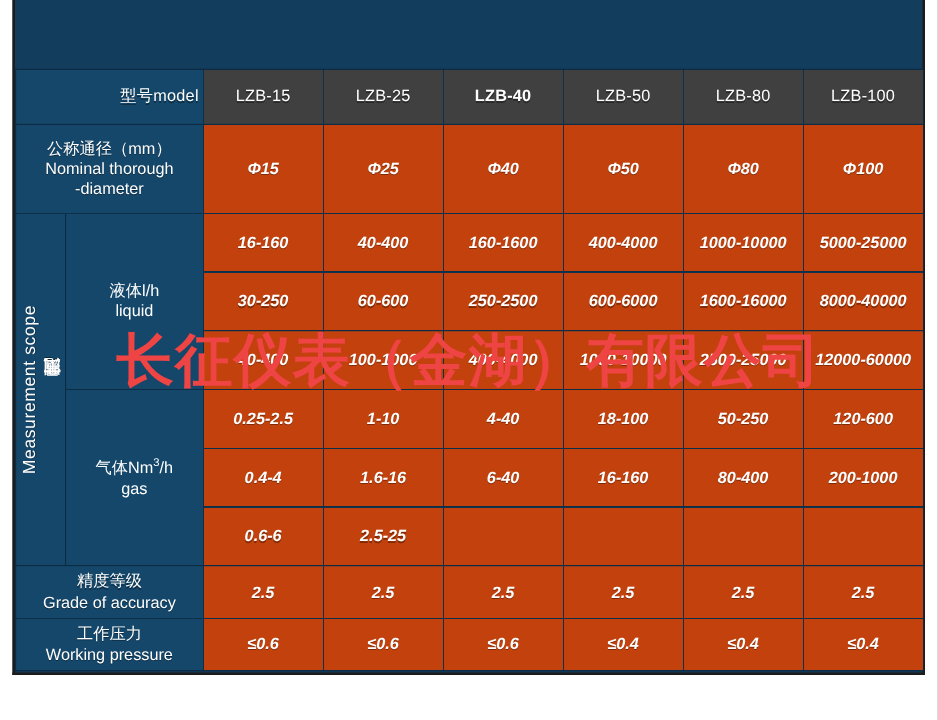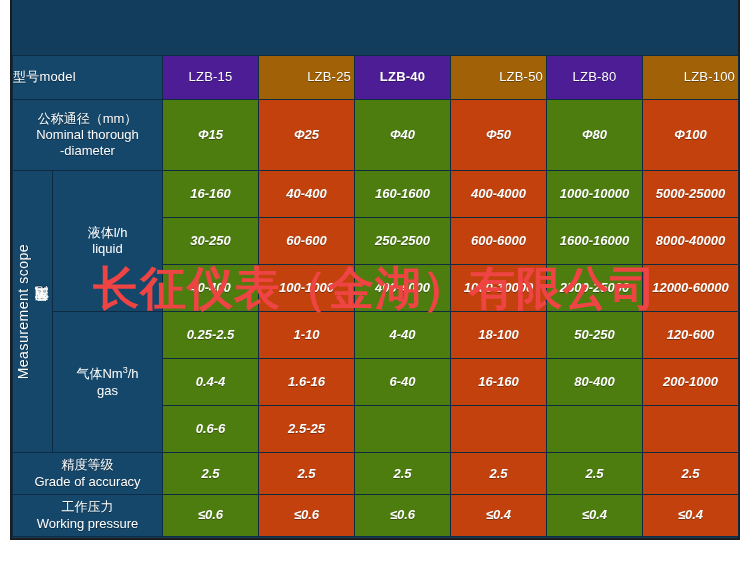--- a/index.html
+++ b/index.html
@@ -39,39 +39,39 @@
     text-align: center;
     vertical-align: middle;
     color: #ffffff;
     font-size: 13px;
     line-height: 1.25;
     padding: 2px 3px;
     position: relative;
   }
   
   .c-dark  { background: #c2410c; }
-  .c-light { background: #4d7c0f; }
+  .c-light { background: #c2410c; }
   .c-lbl   { background: #15476a; }
 
   .hdr-cell { font-size: 15px; letter-spacing: .2px; }
-  .hdr-cell.c-light { background:#4c1d95; }
-  .hdr-cell.c-dark  { background:#a16207;text-align:right; }
+  .hdr-cell.c-light { background:#404040; }
+  .hdr-cell.c-dark  { background:#404040; }
 
   .val { font-style: italic; font-size: 13.5px; font-weight: 600;
          text-shadow: 0 1px 0 rgba(0,0,0,.35); }
 
   .rowlabel {
     text-align: left;
     padding-left: 12px;
     font-size: 14px;
     line-height: 1.18;
     color: #ffffff;
     text-shadow: 0 1px 0 rgba(0,0,0,.4);
   }
-  .rowlabel.center { text-align: left; padding-left: 0; }
+  .rowlabel.center { text-align: right; padding-left: 0; }
 
   .sublabel {
     text-align: left;
     padding-left: 10px;
     font-size: 14px;
     line-height: 1.2;
   }
 
   .vertcell { width: 40px; padding: 0; }
   .vertbox {

